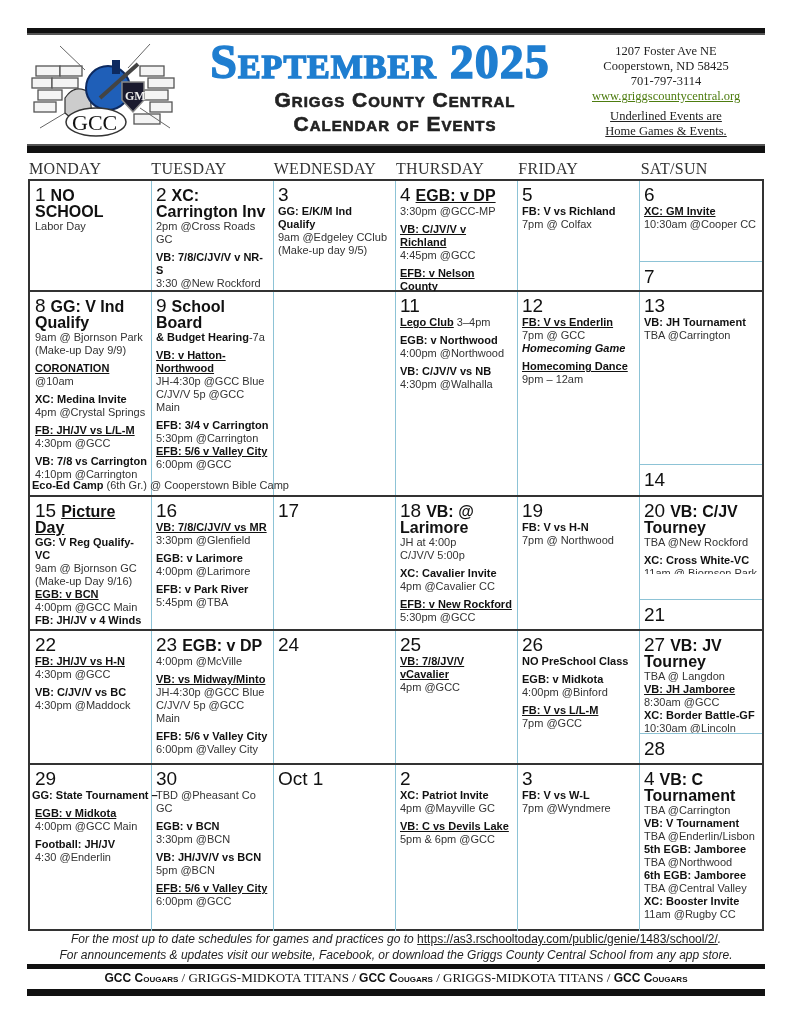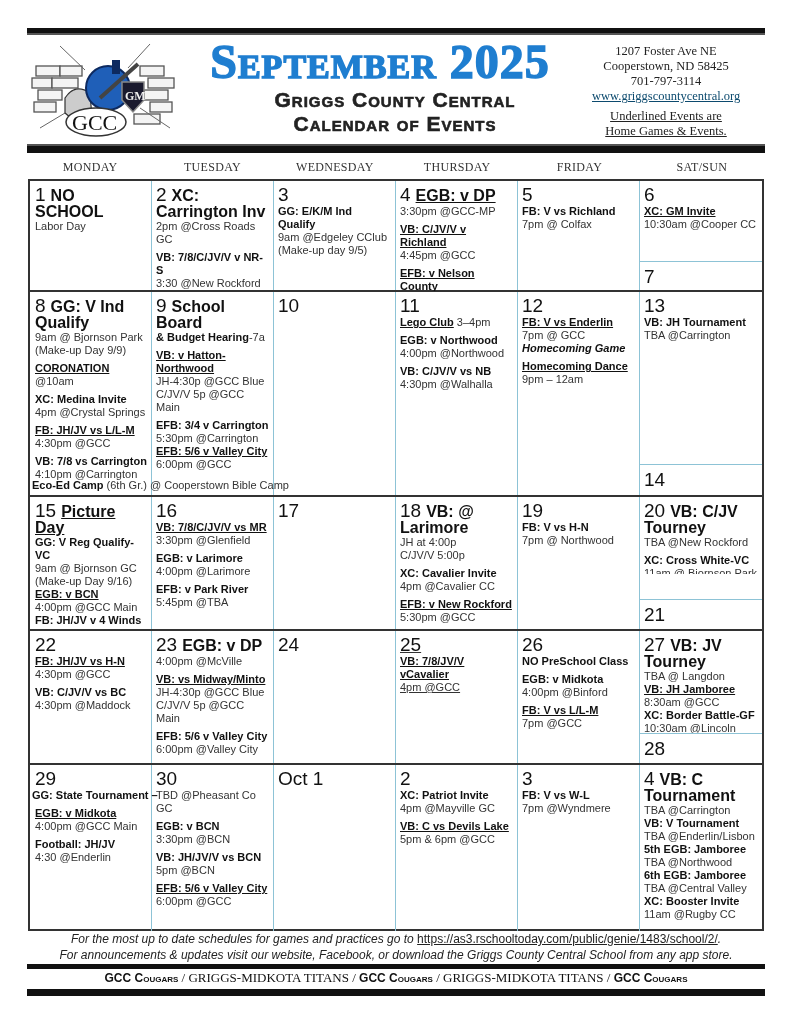--- a/index.html
+++ b/index.html
@@ -5,24 +5,24 @@
   *{box-sizing:border-box;margin:0;padding:0;}
   html,body{width:791px;height:1024px;background:#fff;overflow:hidden;}
   body{position:relative;font-family:"Liberation Sans",sans-serif;color:#222;}
   .bar{position:absolute;left:27px;width:738px;background:#111;}
   .bar.grey{background:#555;}
   #logo{position:absolute;left:30px;top:38px;width:150px;height:102px;}
   #title{position:absolute;left:175px;top:36px;width:410px;text-align:center;}
   #title .month{font-family:"Liberation Serif",serif;font-weight:900;font-size:48px;line-height:52px;color:#1f7ed0;letter-spacing:1px;-webkit-text-stroke:1.5px #1f7ed0;font-variant:small-caps;}
   #title .sub{font-family:"Liberation Sans",sans-serif;font-weight:900;font-size:21px;line-height:24px;color:#222;letter-spacing:1px;font-variant:small-caps;-webkit-text-stroke:0.6px #222;margin-left:30px;}
   #address{position:absolute;left:592px;top:44px;width:148px;text-align:center;font-family:"Liberation Serif",serif;font-size:12.5px;line-height:15px;color:#222;}
-  #address .url{color:#0c4a6e;text-decoration:underline;}
+  #address .url{color:#4d7c0f;text-decoration:underline;}
   #address .note{margin-top:5px;text-decoration:underline;font-size:12.5px;}
   #dayheads{position:absolute;left:29px;top:160px;width:734px;display:flex;}
-  #dayheads div{flex:1;text-align:center;font-family:"Liberation Serif",serif;font-size:12px;color:#333;letter-spacing:0.3px;}
+  #dayheads div{flex:1;font-family:"Liberation Serif",serif;font-size:16px;color:#333;letter-spacing:0.3px;}
   #grid{position:absolute;left:28px;top:179px;width:736px;height:752px;border:2px solid #333;}
   .cell{position:absolute;overflow:hidden;padding:3px 4px;font-size:11px;line-height:13px;color:#333;}
   .vline{position:absolute;width:1px;background:#8dc3d6;}
   .hline{position:absolute;height:2px;background:#333;}
   .sline{position:absolute;height:1px;background:#8dc3d6;}
   .dnum{font-size:19px;line-height:21px;color:#111;font-weight:normal;margin-right:5px;}
   .head{font-weight:bold;font-size:16px;color:#111;}
   .row{display:block;}
   .b{font-weight:bold;color:#111;}
   .u{text-decoration:underline;}
@@ -160,23 +160,20 @@
       <div><span class="dnum">9</span><span class="head">School Board</span></div>
       <div class="row"><span class="b ">&amp; Budget Hearing</span><span>-7a</span></div>
       <div class="row gap"><span class="b u ">VB: v Hatton-Northwood</span></div>
       <div class="row"><span class="">JH-4:30p @GCC Blue</span></div>
       <div class="row"><span class="">C/JV/V 5p @GCC Main</span></div>
       <div class="row gap"><span class="b ">EFB: 3/4 v Carrington</span></div>
       <div class="row"><span class="">5:30pm @Carrington</span></div>
       <div class="row"><span class="b u ">EFB: 5/6 v Valley City</span></div>
       <div class="row"><span class="">6:00pm @GCC</span></div>
     </div>
-    <div class="cell" style="left: 244px; top: 111px; width: 121px; height: 205px;">
-      <div><span class="dnum">10</span></div>
-    </div>
     <div class="cell" style="left: 366px; top: 111px; width: 121px; height: 205px;">
       <div><span class="dnum">11</span></div>
       <div class="row"><span class="b u ">Lego Club</span><span> 3–4pm</span></div>
       <div class="row gap"><span class="b ">EGB: v Northwood</span></div>
       <div class="row"><span class="">4:00pm @Northwood</span></div>
       <div class="row gap"><span class="b ">VB: C/JV/V vs NB</span></div>
       <div class="row"><span class="">4:30pm @Walhalla</span></div>
     </div>
     <div class="cell" style="left: 488px; top: 111px; width: 121px; height: 205px;">
       <div><span class="dnum">12</span></div>
@@ -250,21 +247,21 @@
       <div class="row"><span class="">4:00pm @McVille</span></div>
       <div class="row gap"><span class="b u ">VB: vs Midway/Minto</span></div>
       <div class="row"><span class="">JH-4:30p @GCC Blue</span></div>
       <div class="row"><span class="">C/JV/V 5p @GCC Main</span></div>
       <div class="row gap"><span class="b ">EFB: 5/6 v Valley City</span></div>
       <div class="row"><span class="">6:00pm @Valley City</span></div>
     </div>
     <div class="cell" style="left: 244px; top: 450px; width: 121px; height: 134px;">
       <div><span class="dnum">24</span></div>
     </div>
-    <div class="cell" style="left: 366px; top: 450px; width: 121px; height: 164px; text-decoration: underline;">
+    <div class="cell" style="left: 366px; top: 450px; width: 121px; height: 164px;">
       <div><span class="dnum">25</span></div>
       <div class="row"><span class="b u ">VB: 7/8/JV/V vCavalier</span></div>
       <div class="row"><span class="">4pm @GCC</span></div>
     </div>
     <div class="cell" style="left: 488px; top: 450px; width: 121px; height: 134px;">
       <div><span class="dnum">26</span></div>
       <div class="row"><span class="b ">NO PreSchool Class</span></div>
       <div class="row gap"><span class="b ">EGB: v Midkota</span></div>
       <div class="row"><span class="">4:00pm @Binford</span></div>
       <div class="row gap"><span class="b u ">FB: V vs L/L-M</span></div>

